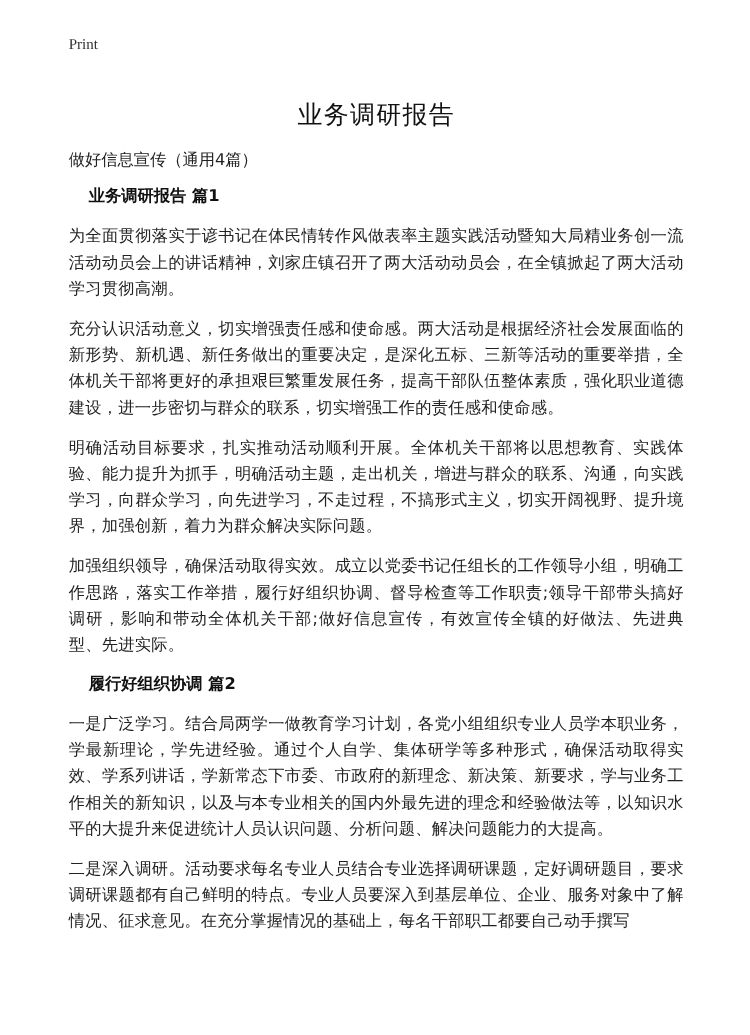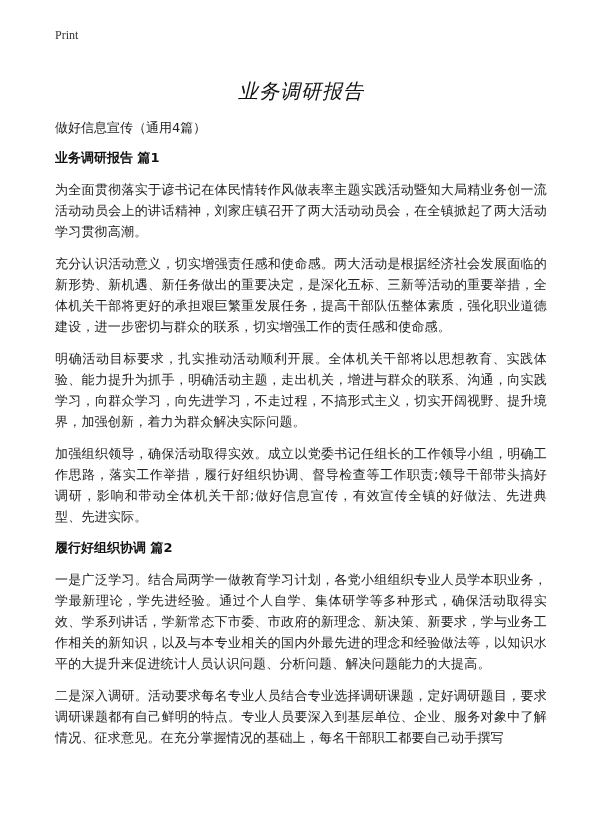--- a/index.html
+++ b/index.html
@@ -2,24 +2,24 @@
 <html><head>
   <meta charset="utf-8">
   <style>
     html, body { margin: 0; padding: 0; background: #ffffff; }
     body { width: 600px; height: 828px; overflow: hidden; position: relative;
       font-family: "DejaVu Sans", "Liberation Sans", sans-serif; color: #1a1a1a; }
     .page { position: absolute; left: 55px; top: 0; width: 492px; }
     .print-label { position: absolute; top: 28px; left: 0;
       font-family: "Liberation Serif", "DejaVu Serif", serif; font-size: 12px; color: #333; }
     .doc-title { position: absolute; top: 78px; left: 0; width: 492px; text-align: center;
-      font-size: 20px; font-weight: normal; letter-spacing: 1px; margin: 0; color: #111; font-style: italic; }
+      font-size: 20px; font-weight: normal; letter-spacing: 1px; margin: 0; color: #111; }
     .doc-subtitle { position: absolute; top: 119px; left: 0; font-size: 13px; color: #222; }
     .content { position: absolute; top: 148px; left: 0; width: 492px; }
-    .section-heading { font-size: 13px; font-weight: bold; margin: 0 0 11px 0; line-height: 20px; color: #111; }
+    .section-heading { font-size: 13px; font-weight: bold; margin: 0 0 11px 16px; line-height: 20px; color: #111; }
     .para { font-size: 13px; line-height: 21px; margin: 0 0 11px 0; text-align: justify; letter-spacing: 0.2px; color: #222; }
   </style>
 </head>
 <body>
 
 <div class="page">
   <div class="print-label">Print</div>
   <h1 class="doc-title">业务调研报告</h1>
   <div class="doc-subtitle">做好信息宣传（通用4篇）</div>
 

